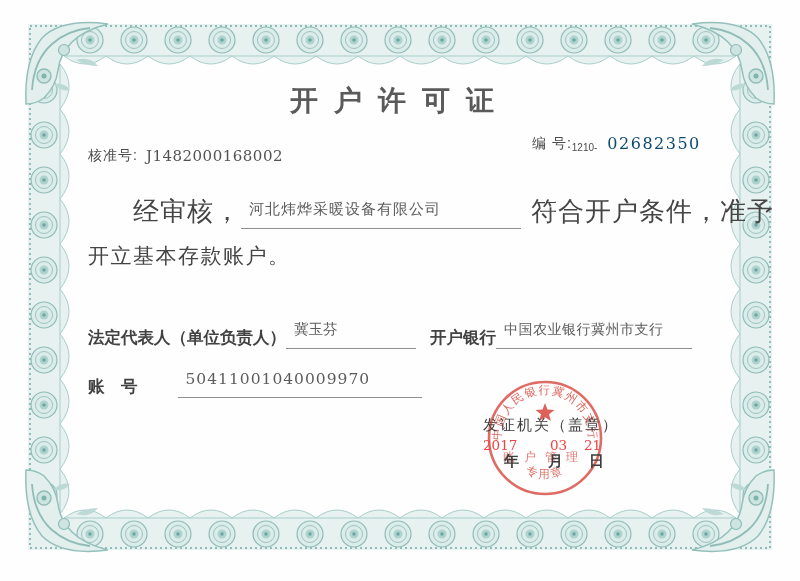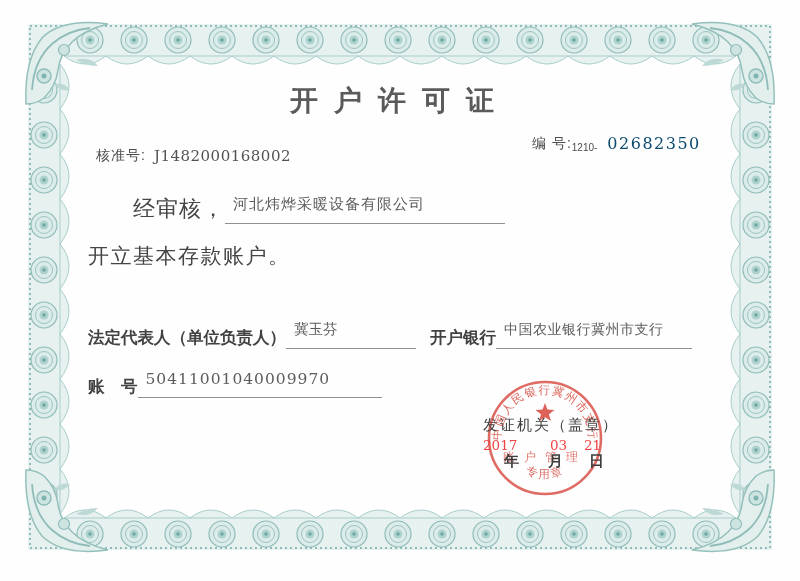--- a/index.html
+++ b/index.html
@@ -13,44 +13,44 @@
   .content{z-index:2;}
   .abs{position:absolute;}
 
   .title{
     left:0;right:0;top:82px;text-align:center;
     font-family:Liberation Mono, monospace;
     font-weight:700;font-size:28px;letter-spacing:16px;color:#5a5a5a;
   }
   .small-label{font-size:14px;color:#4c4c4c;letter-spacing:1px;}
   .serif-val{font-family:"DejaVu Serif","Liberation Serif",serif;color:#525252;}
-  .approval-row{left:88px;top:147px;display:flex;align-items:flex-start;margin-left:8px;}
+  .approval-row{left:88px;top:147px;display:flex;align-items:flex-start;}
   .approval-row .serif-val{font-size:15px;margin-left:8px;letter-spacing:.5px;}
   .serial-row{left:532px;top:134px;display:flex;align-items:flex-end;}
   .serial-row .prefix{font-size:10px;color:#4c4c4c;}
   .serial-row .red-serial{
     font-family:"DejaVu Serif","Liberation Serif",serif;
     color:#0c4a6e;font-size:16px;margin-left:10px;letter-spacing:1.5px;
   }
-  .big-label{font-size:22px;color:#454545;letter-spacing:1px;}
+  .big-label{font-size:26px;color:#454545;letter-spacing:1px;}
   .review-row{left:133px;top:194px;display:flex;align-items:flex-end;}
   .fill-line{
     border-bottom:1.3px solid #8f8f8f;
     font-family:"DejaVu Serif","Liberation Serif",serif;
     color:#5c5c5c;padding:0 4px 9px 8px;white-space:nowrap;
   }
   .company-fill{width:268px;font-size:15px;letter-spacing:1px;}
   .review-suffix{margin-left:10px;}
   .open-line{left:88px;top:242px;font-size:21px;color:#454545;letter-spacing:1.5px;}
   .mid-label{font-size:16.5px;font-weight:700;color:#424242;}
   .rep-row{left:88px;top:320px;display:flex;align-items:flex-end;}
   .rep-fill{width:118px;font-size:14.5px;}
   .bank-label{margin-left:14px;}
   .bank-fill{width:184px;font-size:14px;letter-spacing:.5px;}
-  .acct-row{left:88px;top:370px;display:flex;align-items:flex-end;}
+  .acct-row{left:88px;top:370px;display:flex;align-items:flex-end;gap:40px;}
   .acct-fill{width:232px;font-size:15.5px;letter-spacing:1px;}
 
   .issuer-label{left:483px;top:416px;font-size:15px;font-weight:400;color:#3f3f3f;letter-spacing:2px;}
   .date-num{font-family:"DejaVu Serif","Liberation Serif",serif;font-size:13.5px;color:#ef4444;}
   .ymd{font-size:15px;font-weight:700;color:#3c3c3c;}
 </style>
 </head>
 <body>
 
 <div class="page">
@@ -171,20 +171,21 @@
 
     <div class="abs serial-row">
       <span class="small-label">编 号:</span>
       <span class="prefix">1210-</span>
       <span class="red-serial">02682350</span>
     </div>
 
     <div class="abs review-row">
       <span class="big-label">经审核，</span>
       <span class="fill-line company-fill">河北炜烨采暖设备有限公司</span>
+      <span class="big-label review-suffix">符合开户条件，准予</span>
     </div>
 
     <div class="abs open-line">开立基本存款账户。</div>
 
     <div class="abs rep-row">
       <span class="mid-label">法定代表人（单位负责人）</span>
       <span class="fill-line rep-fill">冀玉芬</span>
       <span class="mid-label bank-label">开户银行</span>
       <span class="fill-line bank-fill">中国农业银行冀州市支行</span>
     </div>

